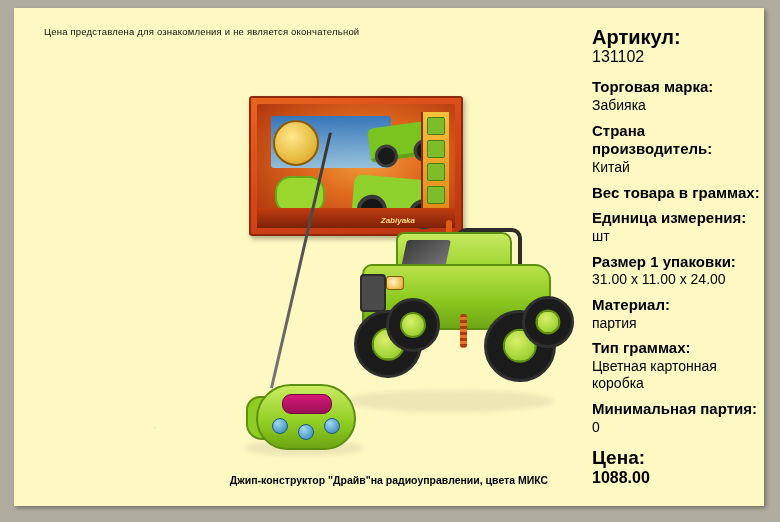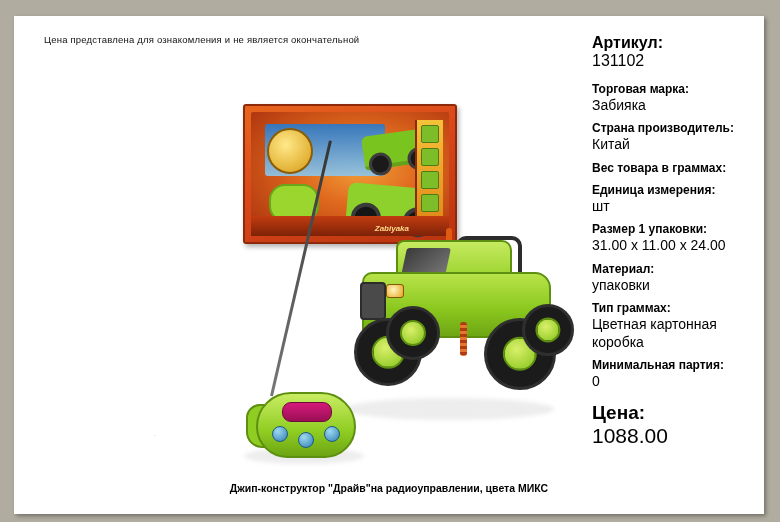--- a/index.html
+++ b/index.html
@@ -12,78 +12,77 @@
     background: #b0aca0;
     font-family: "Liberation Sans", sans-serif;
     overflow: hidden;
   }
   .page {
     position: absolute;
     left: 14px;
     top: 8px;
     width: 750px;
     height: 498px;
-    background: #ffffff;
+    background: #fef9c3;
     box-shadow: 2px 2px 4px rgba(0,0,0,0.35);
     overflow: hidden;
-    margin-top: 8px;
   }
   .disclaimer {
     position: absolute;
     left: 30px;
     top: 18px;
     font-size: 9.5px;
     color: #111;
     letter-spacing: 0.2px;
     white-space: nowrap;
   }
   
   .specs {
     position: absolute;
     left: 578px;
     top: 18px;
     width: 172px;
     color: #000;
   }
   .sku-label {
-    font-size: 16px;
+    font-size: 20px;
     font-weight: bold;
     line-height: 1.12;
     letter-spacing: 0px;
   }
   .sku-value {
     font-size: 16px;
     font-weight: normal;
     line-height: 1.12;
     margin-bottom: 12px;
   }
   .spec-row {
     margin-bottom: 7px;
   }
   .spec-label {
-    font-size: 12px;
+    font-size: 15px;
     font-weight: bold;
     line-height: 1.25;
   }
   .spec-value {
     font-size: 14px;
     font-weight: normal;
     line-height: 1.25;
   }
   .price-block {
     margin-top: 11px;
   }
   .price-label {
     font-size: 19px;
     font-weight: bold;
     line-height: 1.15;
   }
   .price-value {
-    font-size: 21px;
-    font-weight: normal;
+    font-size: 16px;
+    font-weight: bold;
     line-height: 1.15;
   }
   .tiny-mark {
     position: absolute;
     left: 140px;
     top: 415px;
     font-size: 6px;
     color: #888;
   }
   
@@ -101,21 +100,21 @@
   .photo-area {
     position: absolute;
     left: 30px;
     top: 60px;
     width: 540px;
     height: 400px;
   }
   
   .box {
     position: absolute;
-    left: 199px;
+    left: 205px;
     top: 28px;
     width: 210px;
     height: 136px;
     background: linear-gradient(160deg,#e8651d 0%, #d9471a 45%, #b8330f 100%);
     border: 2px solid #8d2a0c;
     border-radius: 3px;
     box-shadow: 2px 3px 5px rgba(0,0,0,0.3);
     overflow: hidden;
   }
   .box-inner {
@@ -413,21 +412,21 @@
     <div class="spec-row">
       <div class="spec-label">Единица измерения:</div>
       <div class="spec-value">шт</div>
     </div>
     <div class="spec-row">
       <div class="spec-label">Размер 1 упаковки:</div>
       <div class="spec-value">31.00 x 11.00 x 24.00</div>
     </div>
     <div class="spec-row">
       <div class="spec-label">Материал:</div>
-      <div class="spec-value">упаковки</div>
+      <div class="spec-value">партия</div>
     </div>
     <div class="spec-row">
       <div class="spec-label">Тип граммах:</div>
       <div class="spec-value">Цветная картонная коробка</div>
     </div>
     <div class="spec-row">
       <div class="spec-label">Минимальная партия:</div>
       <div class="spec-value">0</div>
     </div>
 

